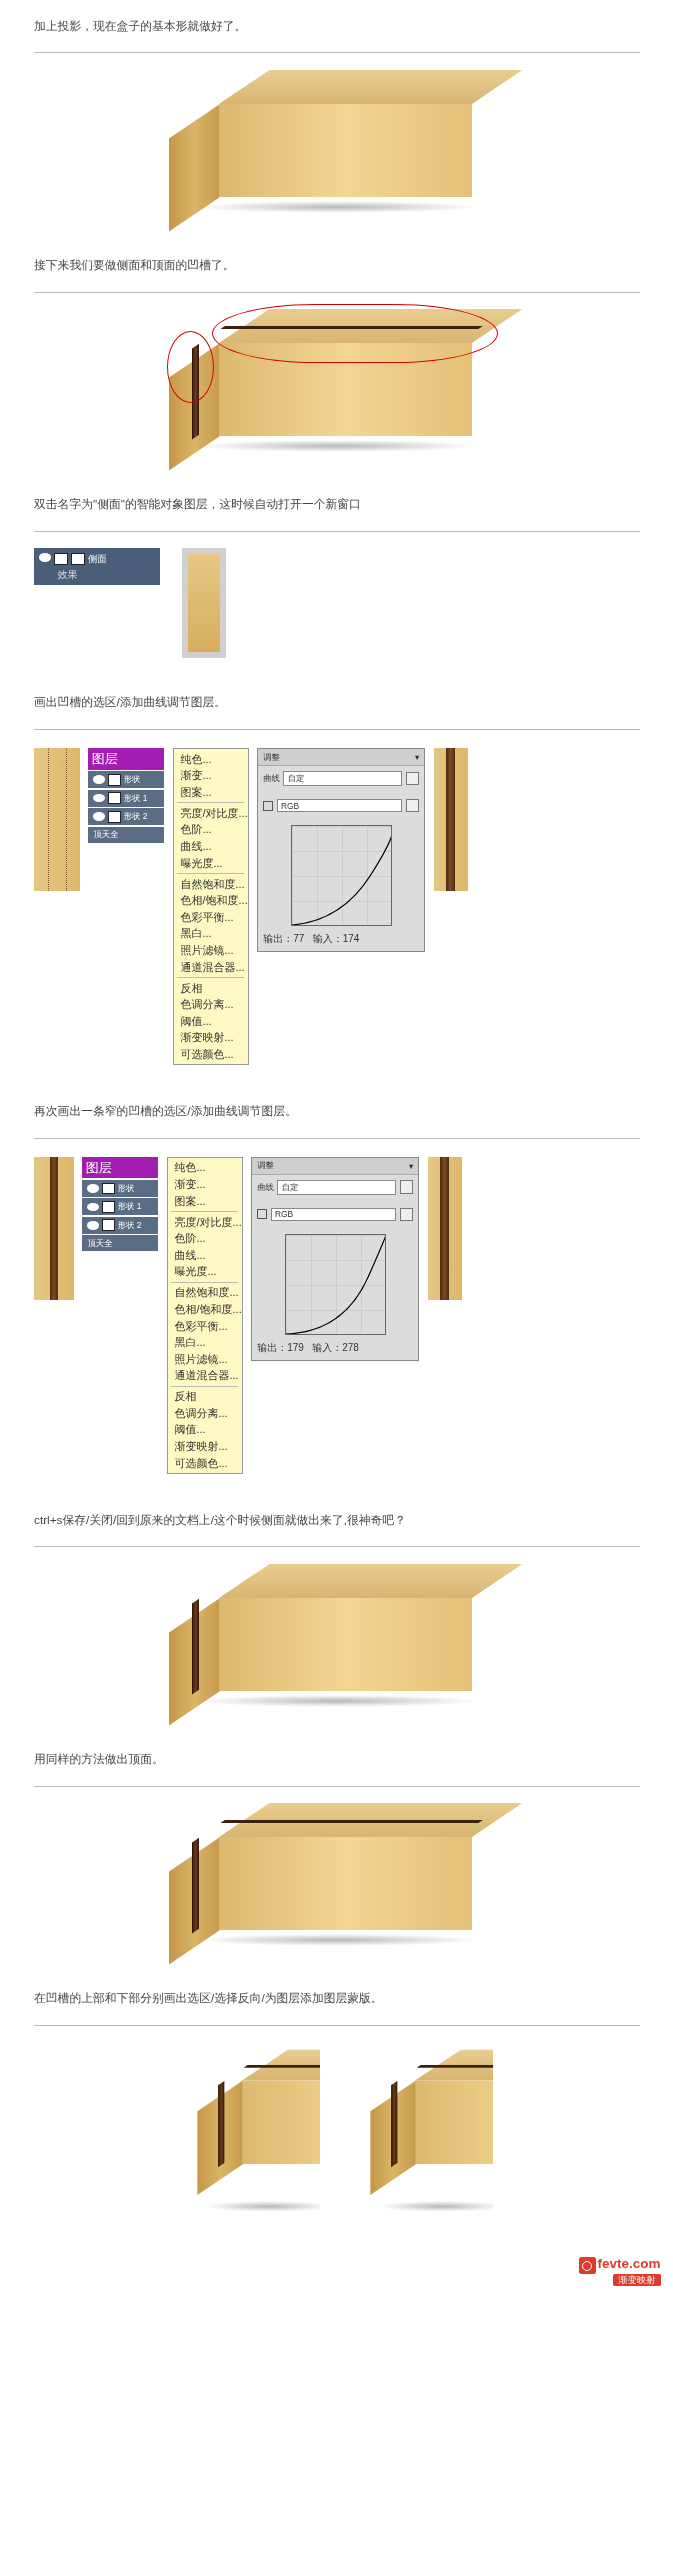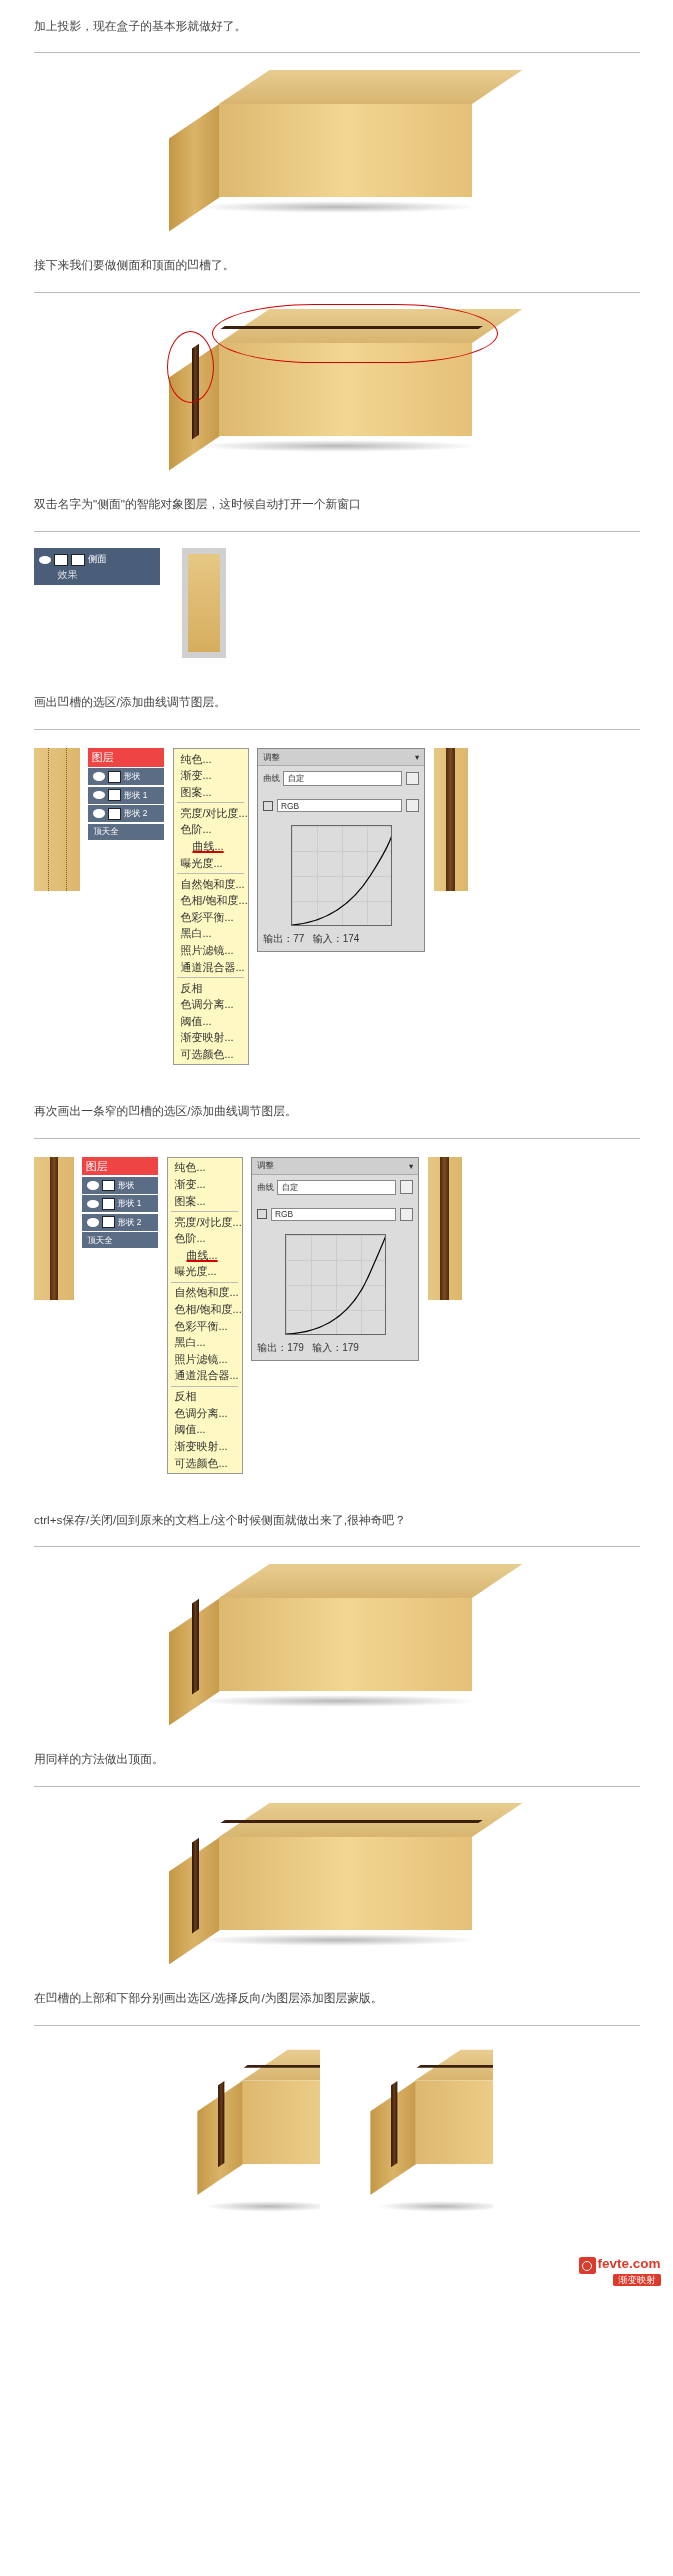--- a/index.html
+++ b/index.html
@@ -18,39 +18,39 @@
     
     .stripe-top { position:absolute; left:46px; top:17px; width:258px; height:2.5px; background:#3b2010; transform: skewX(-56deg); transform-origin: left; }
     .stripe-side { position:absolute; left:15px; top:35px; width:6.7px; height:91px; background: linear-gradient(90deg,#2c1406,#6a3d17,#32180a); transform: skewY(-34deg); transform-origin: top right;}
     .anno-circle { position:absolute; border:1.7px solid #d40000; border-radius:50%; }
     .anno-small { width:47px; height:72px; left:-10px; top:22px; }
     .anno-large { width:286px; height:59px; left:35px; top:-5px; border-radius: 50%/70%; }
 
     
     .panels-row { display:flex; align-items:flex-start; gap:22px; padding: 6.7px 0 18.5px; }
     .layer-panel { width: 126px; background:#4a5e7a; padding:3.4px 5px; font-size:9.3px; color:#fff; }
-    .layer-row { display:flex; align-items:center; gap:3.4px; padding:1.7px 0; }
+    .layer-row { display:flex; align-items:flex-start; gap:3.4px; padding:1.7px 0; }
     .eye-icon { width:11.8px; height:8.4px; background:#fff; border-radius:50%; display:inline-block; }
     .layer-thumb { width:13.5px; height:11.8px; background:#fff; border:0.8px solid #222; display:inline-block; }
     .layer-name { color:#fff; }
     .layer-sub { padding-left:18.5px; font-size:10px; color:#ddd; }
     .side-swatch { width:44px; height:110px; background: linear-gradient(180deg,#e6c884,#d6ad5e); border:6.7px solid #d0d0d0; }
 
     
     .step-row { display:flex; align-items:flex-start; gap:8.4px; padding:8.4px 0 20px; flex-wrap:nowrap; }
     .swatch-dotted { width:46px; height:143px; background: linear-gradient(90deg,#e5c784,#ddb66a); position:relative; }
     .swatch-dotted::before,.swatch-dotted::after { content:""; position:absolute; top:0; bottom:0; width:0; border-left:0.8px dotted #7a5a2a; }
     .swatch-dotted::before{left:13.5px}.swatch-dotted::after{right:13.5px}
     .swatch-stripe { width:34px; height:143px; background: linear-gradient(90deg,#e5c784,#ddb66a); position:relative; }
     .swatch-stripe::after { content:""; position:absolute; left:50%; top:0; bottom:0; width:8.4px; margin-left:-4.2px; background: linear-gradient(90deg,#4c2a11,#7d4a21,#4c2a11); }
     .adj-menu { width:76px; background:#fef9c3; border:0.8px solid #999; font-size:11px; color:#333; }
-    .adj-head { background:#ef4444; color:#fff; padding:1.7px 3.4px; font-size:11px;}
+    .adj-head { background:#a21caf; color:#fff; padding:1.7px 3.4px; font-size:13px;}
     .adj-list { list-style:none; padding:1.7px 0; }
     .adj-list li { padding:0.8px 6.7px; white-space:nowrap; }
-    .adj-list li.sel { text-decoration: underline; text-decoration-color:#d40000; text-decoration-thickness:1.7px;margin-left:12px; }
+    .adj-list li.sel { text-decoration-color:#d40000; text-decoration-thickness:1.7px; }
     .adj-list hr { border:none; border-top:0.8px solid #bbb; margin:1.7px 3.4px; }
     .curves-panel { width:168px; background:#dcdcdc; border:0.8px solid #888; font-size:8.4px; color:#333; }
     .curves-head { display:flex; align-items:center; justify-content:space-between; padding:2.5px 5px; background:#cfcfcf; border-bottom:0.8px solid #aaa; }
     .curves-body { padding:5px; }
     .curves-row { display:flex; align-items:center; gap:3.4px; margin-bottom:13px; }
     .sel-box { background:#fff; border:0.8px solid #888; padding:0.8px 3.4px; font-size:8.4px; flex:1; }
     .mini-btn { width:13.5px; height:13.5px; background:#eee; border:0.8px solid #777; display:inline-block; }
     .curve-graph { width:101px; height:101px; background:linear-gradient(#fff,#fff); border:0.8px solid #666; margin:0 auto 3.4px auto; position:relative; background-image: linear-gradient(#ccc 0.8px, transparent 0.8px), linear-gradient(90deg,#ccc 0.8px, transparent 0.8px); background-size: 25px 25px; }
     .curve-graph svg { position:absolute; inset:0; }
     .io-row { display:flex; gap:8.4px; font-size:10px; padding-top:2.5px; }
@@ -269,21 +269,21 @@
           <span class="sel-box">RGB</span>
           <span class="mini-btn"></span>
         </div>
         <div class="curve-graph">
           <svg viewBox="0 0 120 120">
               <path d="M0,120 Q70,118 100,50 T120,0" stroke="#000" fill="none" stroke-width="1.5"></path>
             </svg>
         </div>
         <div class="io-row">
           <span>输出：179</span>
-          <span>输入：179</span>
+          <span>输入：278</span>
         </div>
       </div>
     </div>
     <div class="swatch-stripe"></div>
   </div>
 </div>
 
 <div class="section">
   <p class="step-text">ctrl+s保存/关闭/回到原来的文档上/这个时候侧面就做出来了,很神奇吧？</p>
 </div>

